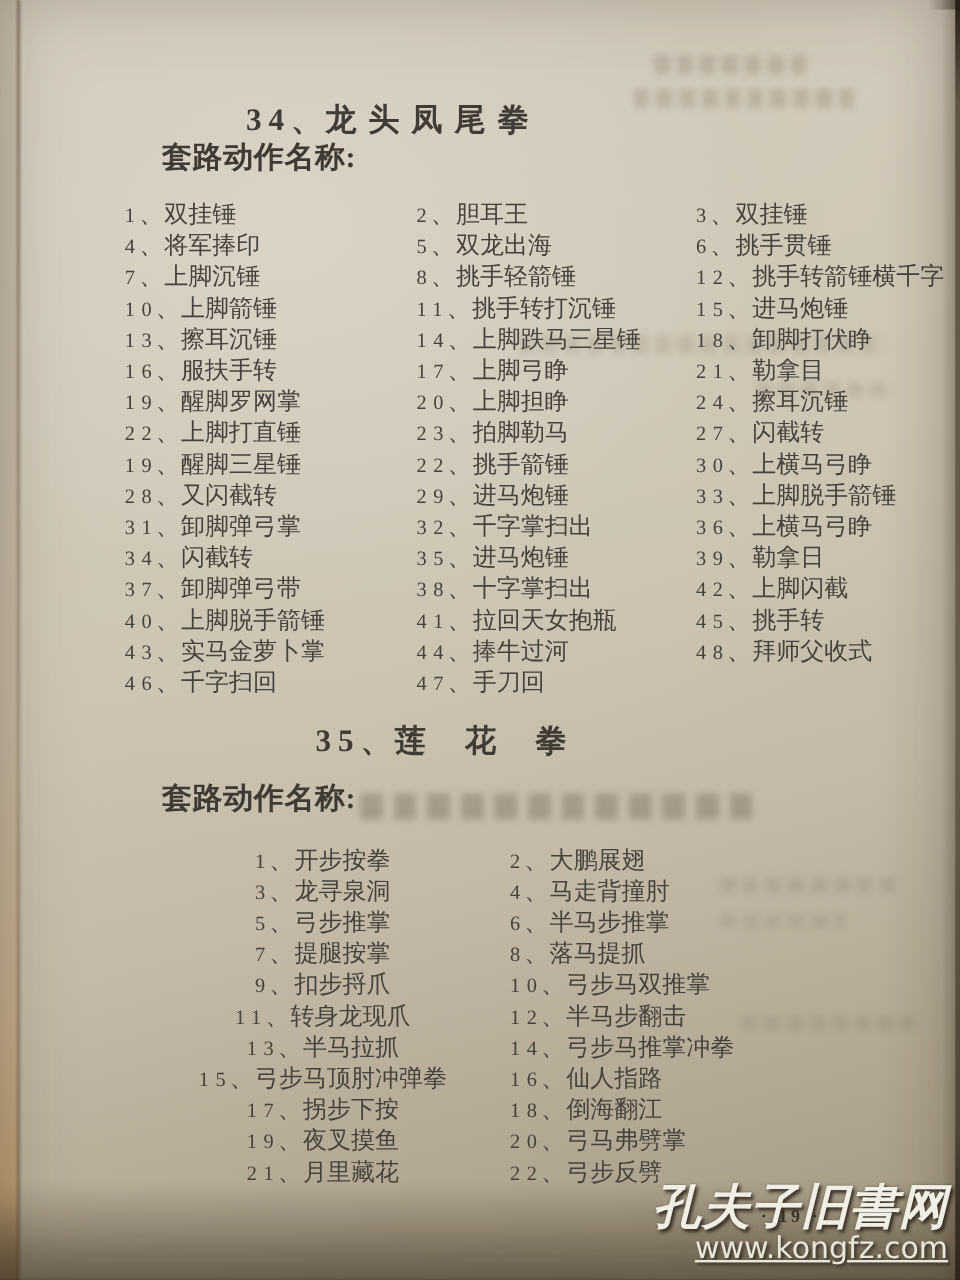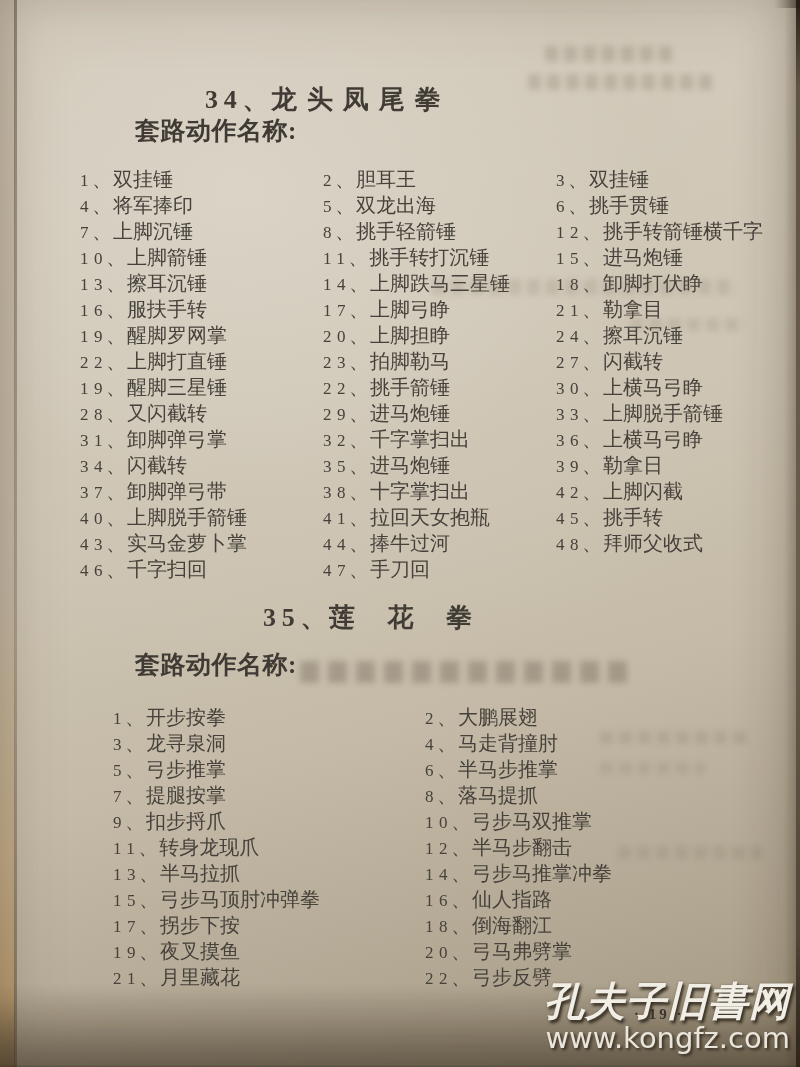--- a/index.html
+++ b/index.html
@@ -51,35 +51,35 @@
   #title-1{left:263px;top:600px;text-align:right;}
 
   .subtitle{position:absolute;left:135px;font-weight:bold;font-size:25px;color:#3f3b34;letter-spacing:.02em;}
   #subtitle-0{top:114px;}
   #subtitle-1{top:648px;}
 
   .list{position:absolute;display:flex;}
   #list-0{top:166px;left:80px;}
   #list-1{top:704px;left:113px;}
   .col{display:flex;flex-direction:column;}
-  #list-0 .col:nth-child(1){width:227px;}
+  #list-0 .col:nth-child(1){width:227px;margin-left:24px;}
   #list-0 .col:nth-child(2){width:233px;margin-left:16px;}
-  #list-1 .col:nth-child(1){width:312px;}
+  #list-1 .col:nth-child(1){width:312px;text-align:center;}
   .item{height:26px;line-height:26px;font-size:20px;white-space:nowrap;color:#46423b;}
   .item .num{font-size:17px;letter-spacing:.32em;}
   .item .dun{margin:0 1px 0 -2px;}
 
   .page-number{position:absolute;top:1006px;left:634px;font-size:15px;font-weight:bold;
     letter-spacing:3px;color:#3c362e;z-index:1;text-align:right;}
 
   .watermark{position:absolute;right:10px;bottom:14px;text-align:right;z-index:2;line-height:1.05;}
   .wm-cn{font-size:40px;font-weight:bold;font-style:italic;color:#f1eee6;letter-spacing:1px;
     text-shadow:2px 3px 3px rgba(40,32,22,.85), 0 0 2px rgba(70,58,45,.5);margin-left:12px;}
-  .wm-url{font-size:29px;font-family:"DejaVu Sans","Liberation Sans",sans-serif;color:#e9e5db;
-    text-shadow:2px 2px 3px rgba(40,32,22,.85);}
+  .wm-url{font-size:25px;font-family:"DejaVu Sans","Liberation Sans",sans-serif;color:#e9e5db;
+    text-shadow:2px 2px 3px rgba(40,32,22,.85);text-decoration:underline;}
 </style>
 </head>
 <body>
 
 <div class="page">
 
   <div class="left-band"></div>
   <div class="gutter-line"></div>
   <div class="smudge sm1"></div>
   <div class="smudge sm2"></div>

